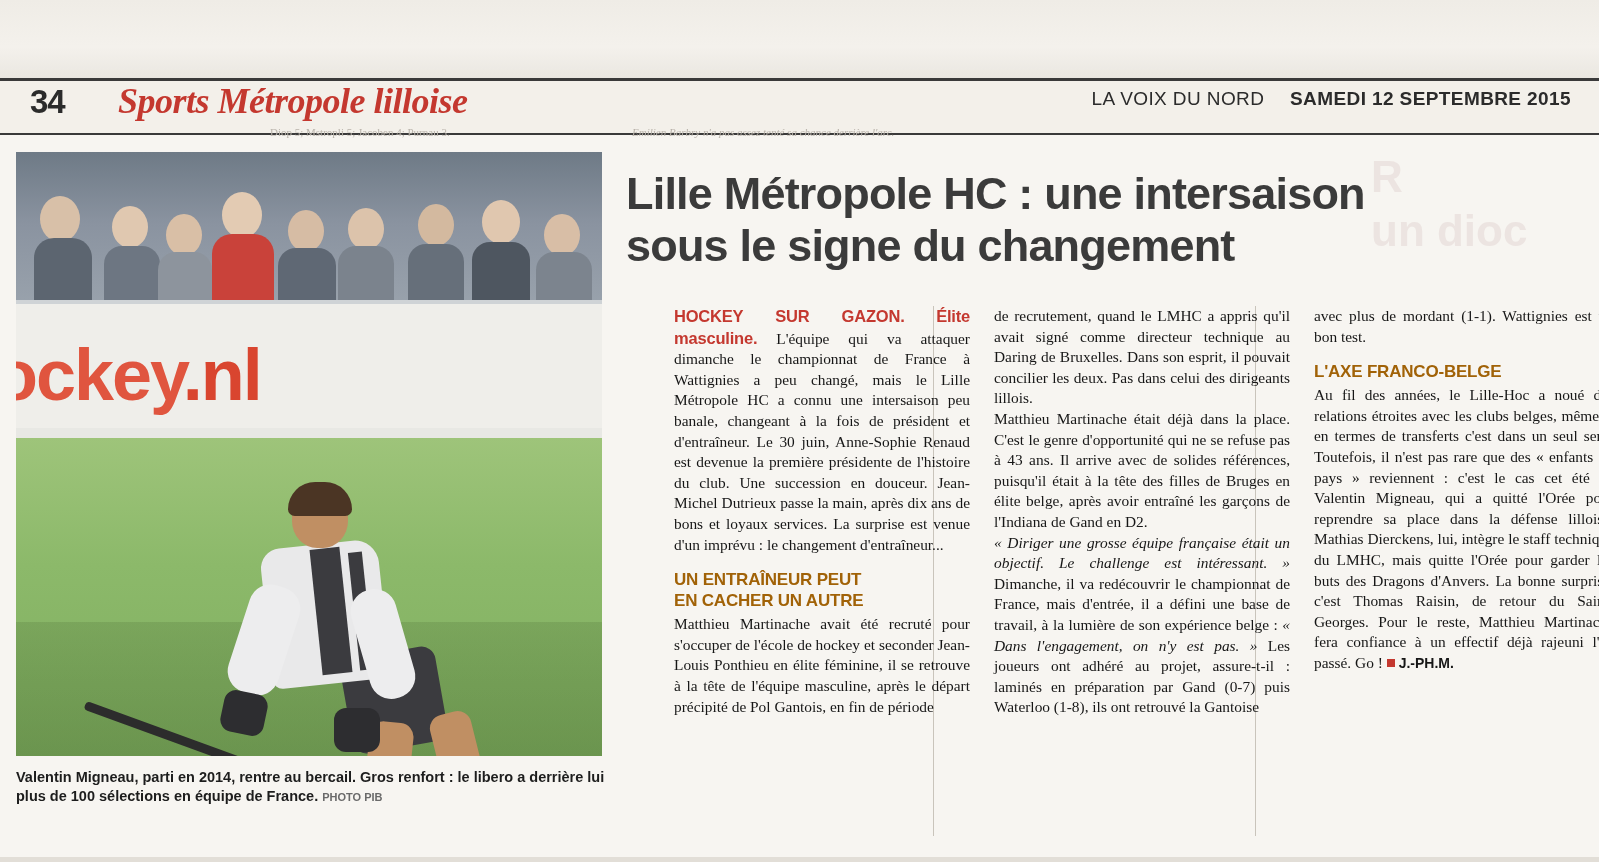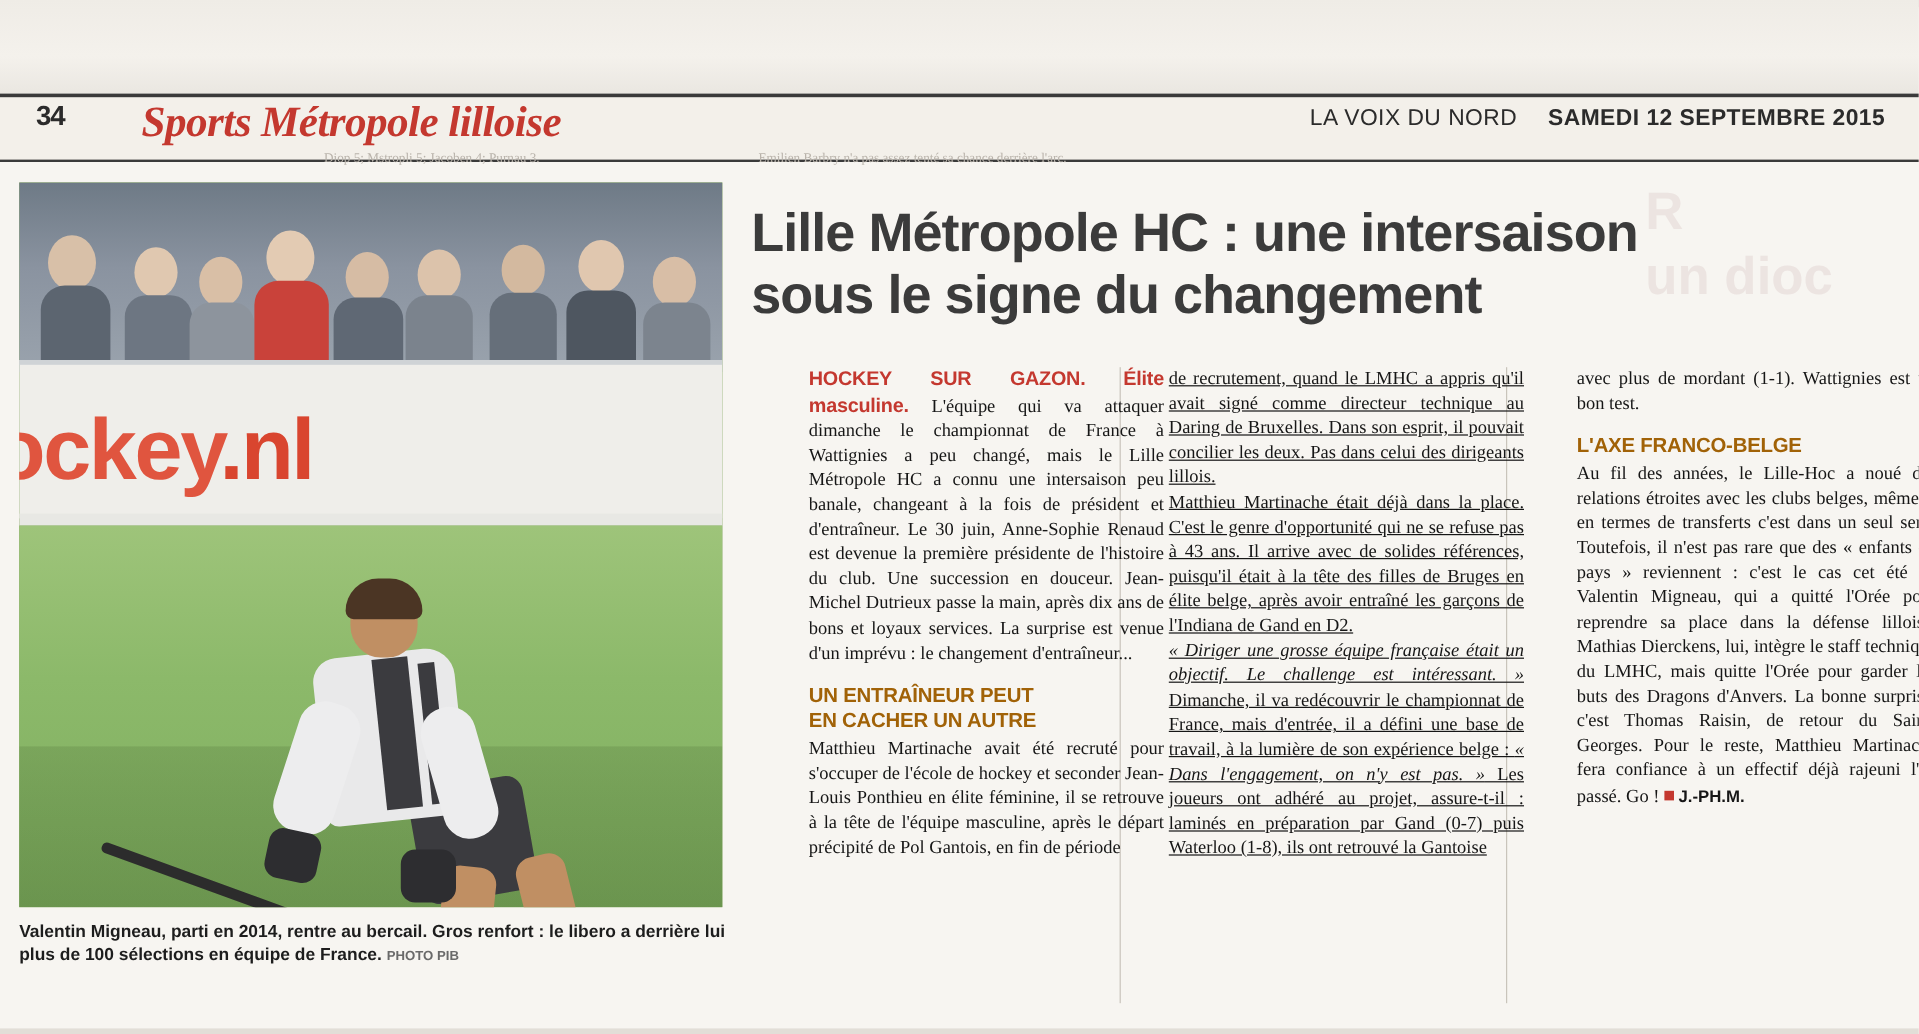--- a/index.html
+++ b/index.html
@@ -38,21 +38,21 @@
     height: 52px;
     border-top: 3px solid #3a3a3a;
     border-bottom: 2px solid #3a3a3a;
     background: #f3f0ea;
   }
   .folio {
     position: absolute;
     left: 30px; top: 83px;
     font-family: "Liberation Sans", sans-serif;
     font-weight: bold;
-    font-size: 23px;
+    font-size: 33px;
     color: #2b2b2b;
     letter-spacing: -1px;
   }
   .section-title {
     position: absolute;
     left: 118px; top: 80px;
     font-family: "Liberation Serif", serif;
     font-weight: bold;
     font-style: italic;
     font-size: 36px;
@@ -72,21 +72,21 @@
   .paper-name .date { font-weight: bold; margin-left: 20px; }
 
   .ghost-line {
     position: absolute;
     font-family: "Liberation Serif", serif;
     font-size: 11px;
     color: #b9b3ab;
     white-space: nowrap;
   }
   .ghost-left { left: 270px; top: 126px; }
-  .ghost-right { left: 632px; top: 126px; }
+  .ghost-right { left: 632px; top: 126px; font-style: italic; }
 
   
   .photo {
     position: absolute;
     left: 16px; top: 152px;
     width: 586px; height: 604px;
     overflow: hidden;
     background: #7fa35c;
   }
   .crowd {
@@ -191,21 +191,21 @@
     position: absolute;
     top: 0;
     width: 296px;
     font-size: 15.4px;
     line-height: 20.6px;
     text-align: justify;
     color: #161616;
   }
   .col p { margin: 0 0 0 0; }
   .col1 { left: 0; }
-  .col2 { left: 300px; text-decoration: underline; }
+  .col2 { left: 320px; }
   .col3 { left: 640px; width: 300px; }
 
   .rule-v {
     position: absolute;
     top: 306px;
     width: 1px; height: 530px;
     background: #c9c4bb;
   }
   .rule-v1 { left: 933px; }
   .rule-v2 { left: 1255px; }

